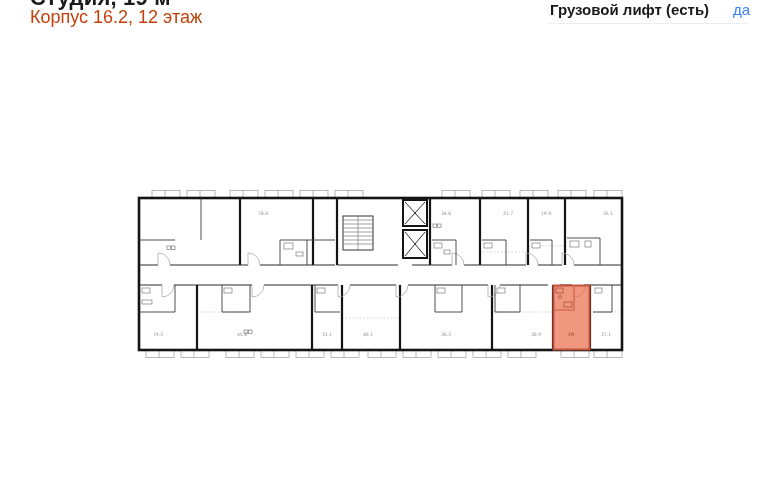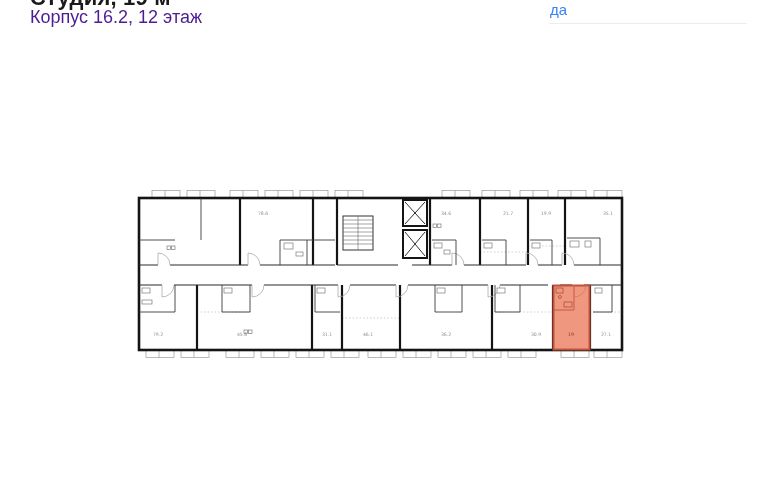--- a/index.html
+++ b/index.html
@@ -1,40 +1,41 @@
 <!DOCTYPE html>
 <html><head>
 <meta charset="utf-8">
 <style>
   html,body{margin:0;padding:0;width:770px;height:500px;background:#fff;overflow:hidden;
     font-family:"Liberation Sans","DejaVu Sans",sans-serif;}
   .screen{position:relative;width:770px;height:500px;background:#fff;}
 
   .title{position:absolute;left:30px;top:-15px;font-size:22px;font-weight:700;color:#1a1a1a;letter-spacing:.2px;}
-  .subtitle{position:absolute;left:30px;top:7px;font-size:18px;color:#4c1d95;}
+  .subtitle{position:absolute;left:30px;top:7px;font-size:18px;color:#c2410c;}
 
   .details-row{position:absolute;left:550px;top:1px;width:200px;display:flex;justify-content:space-between;align-items:baseline;}
   .detail-label{font-size:15px;font-weight:700;color:#1a1a1a;}
   .detail-value{font-size:15px;color:#3b82f6;}
   .details-divider{position:absolute;left:549px;top:23px;width:198px;height:1px;background:#ededed;}
 
   .plan{position:absolute;left:0;top:0;width:770px;height:500px;}
   svg{display:block;}
   .arealbl{font-family:"DejaVu Sans",sans-serif;font-size:4.6px;fill:#8f8f8f;text-anchor:middle;}
   .sellbl{fill:#7b3526;}
 </style>
 </head>
 <body>
 
 <div class="screen">
 
   <div class="title">Студия, 19 м²</div>
   <div class="subtitle">Корпус 16.2, 12 этаж</div>
 
   <div class="details-row">
+    <span class="detail-label">Грузовой лифт (есть)</span>
     <span class="detail-value">да</span>
   </div>
   <div class="details-divider"></div>
 
   <div class="plan">
   <svg viewBox="0 0 770 500" width="770" height="500" xmlns="http://www.w3.org/2000/svg">
     <defs>
       <g id="tab">
             <rect x="0" y="0" width="28" height="7.5" fill="none"></rect>
             <line x1="13" y1="0" x2="13" y2="7.5"></line>

